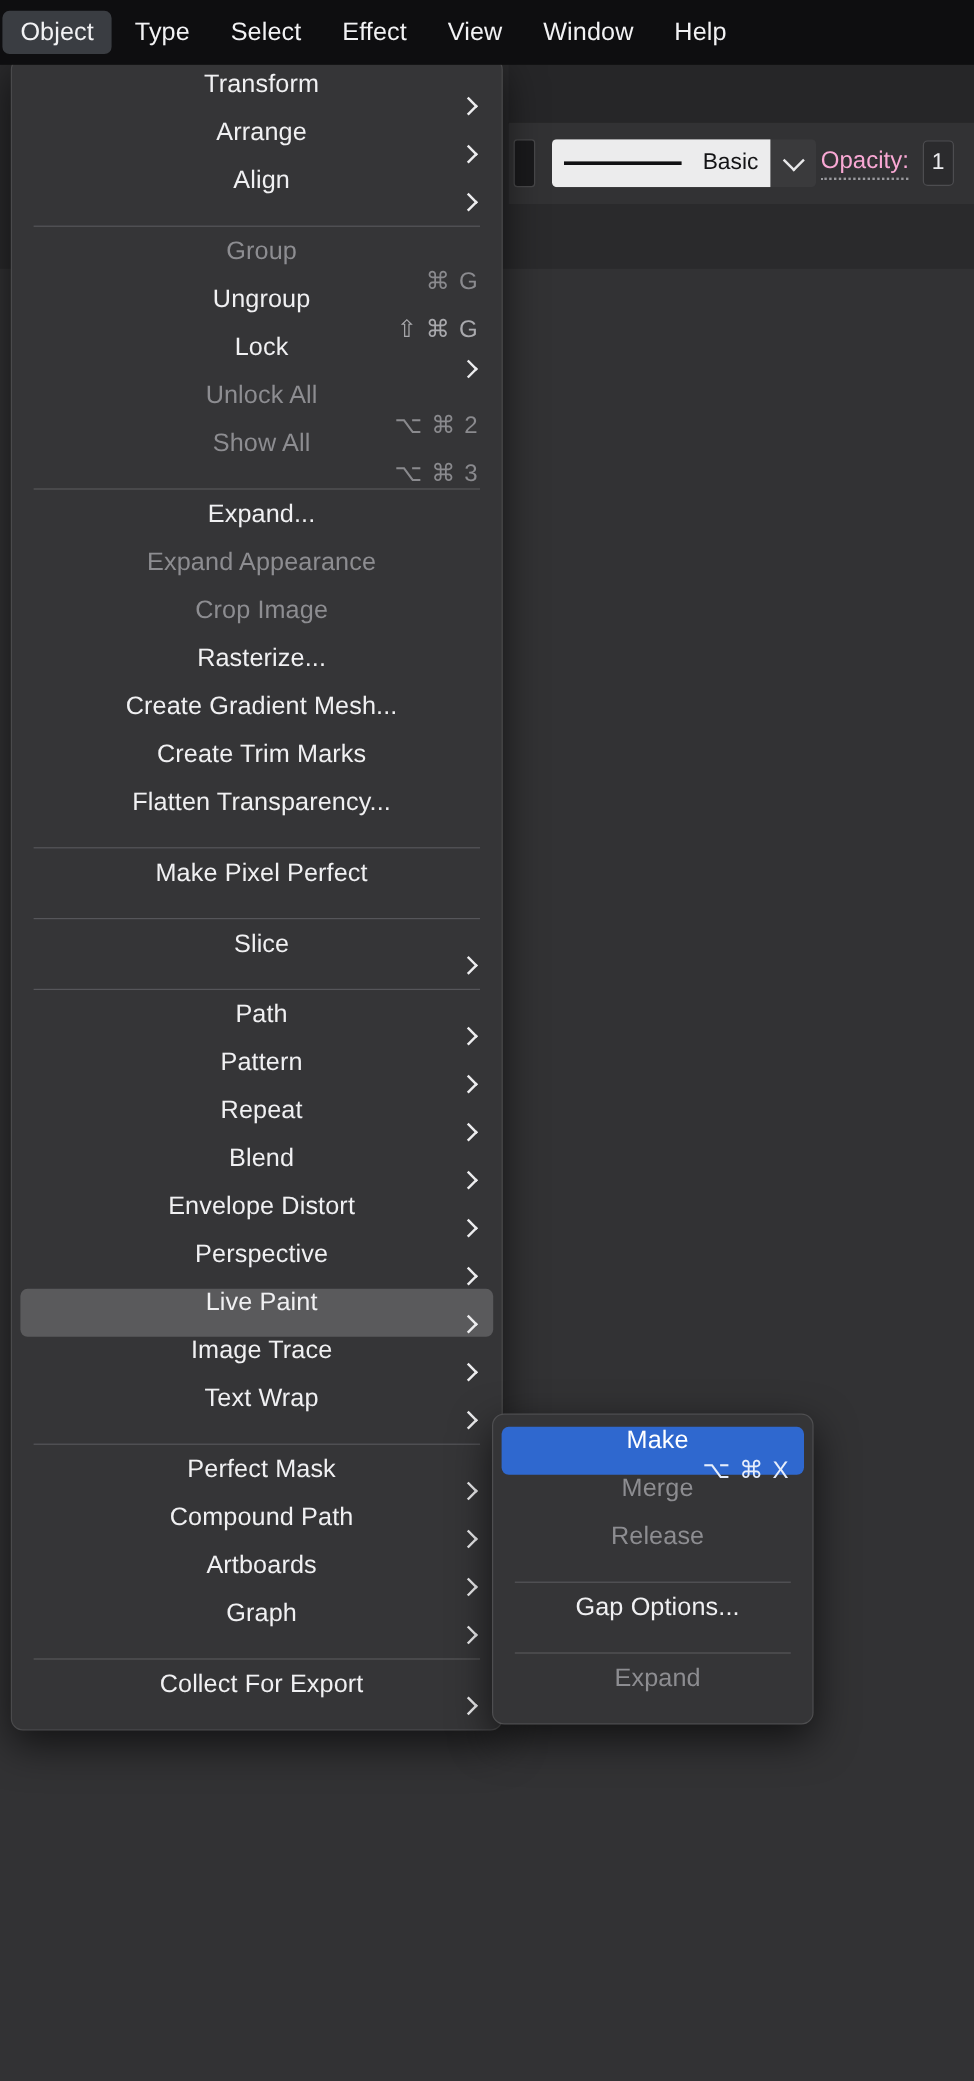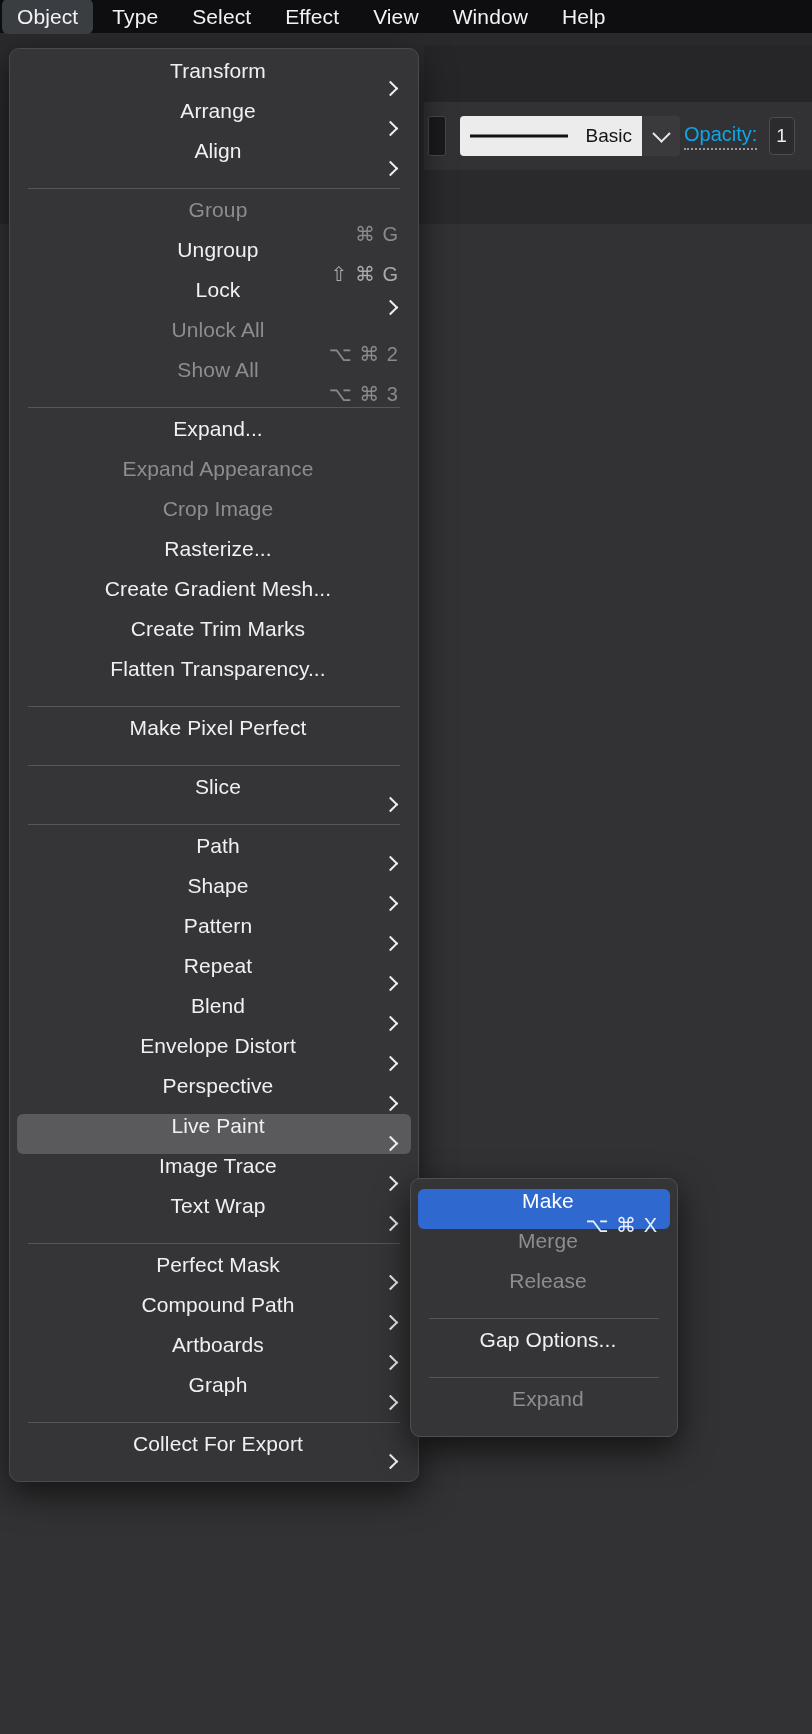--- a/index.html
+++ b/index.html
@@ -27,21 +27,21 @@
     position: absolute;
     left: 0; top: 224px; right: 0; bottom: 0;
     background: #323234;
   }
 
   
   .menubar {
     position: absolute;
     left: 0; top: 0;
     width: 812px;
-    height: 33px;
+    height: 54px;
     background: #0e0e10;
     display: flex;
     align-items: center;
     z-index: 40;
   }
   .menubar-item {
     font-size: 21px;
     color: #f2f2f4;
     padding: 6px 15px;
     margin: 0 2px;
@@ -119,21 +119,21 @@
     justify-content: center;
   }
   .chev-down {
     width: 11px; height: 11px;
     border-right: 2.4px solid #e8e8ea;
     border-bottom: 2.4px solid #e8e8ea;
     transform: rotate(45deg) translate(-2px,-2px);
   }
   .opacity-label {
     font-size: 20px;
-    color: #0ea5e9;
+    color: #f9a8d4;
     margin-left: 4px;
     border-bottom: 2px dotted #9a9a9e;
     padding-bottom: 2px;
   }
   .opacity-field {
     margin-left: 12px;
     height: 38px;
     width: 26px;
     background: #2b2b2d;
     border: 1px solid #4d4d50;
@@ -325,24 +325,20 @@
     <div class="menu-row">
       <span class="menu-label">Slice</span>
       <span class="submenu-arrow"></span>
     </div>
     <div class="menu-sep"></div>
     <div class="menu-row">
       <span class="menu-label">Path</span>
       <span class="submenu-arrow"></span>
     </div>
     <div class="menu-row">
-      <span class="menu-label">Shape</span>
-      <span class="submenu-arrow"></span>
-    </div>
-    <div class="menu-row">
       <span class="menu-label">Pattern</span>
       <span class="submenu-arrow"></span>
     </div>
     <div class="menu-row">
       <span class="menu-label">Repeat</span>
       <span class="submenu-arrow"></span>
     </div>
     <div class="menu-row">
       <span class="menu-label">Blend</span>
       <span class="submenu-arrow"></span>

